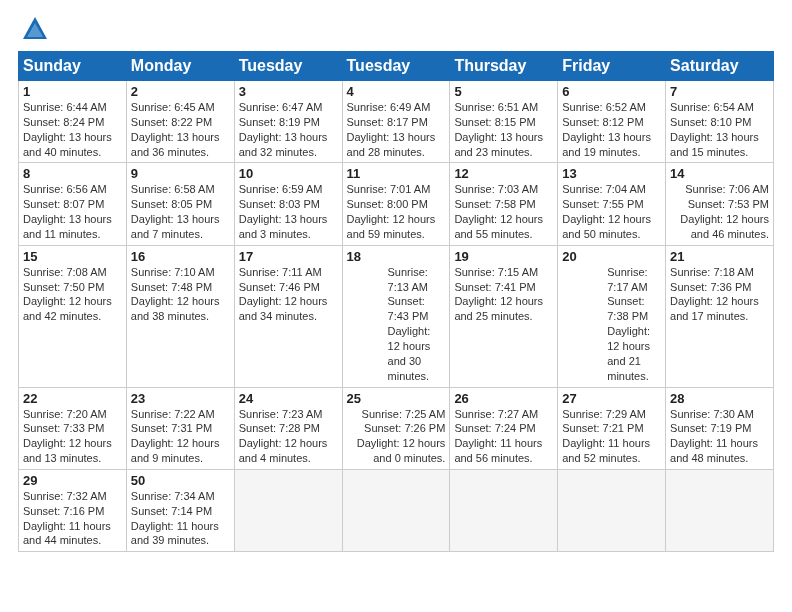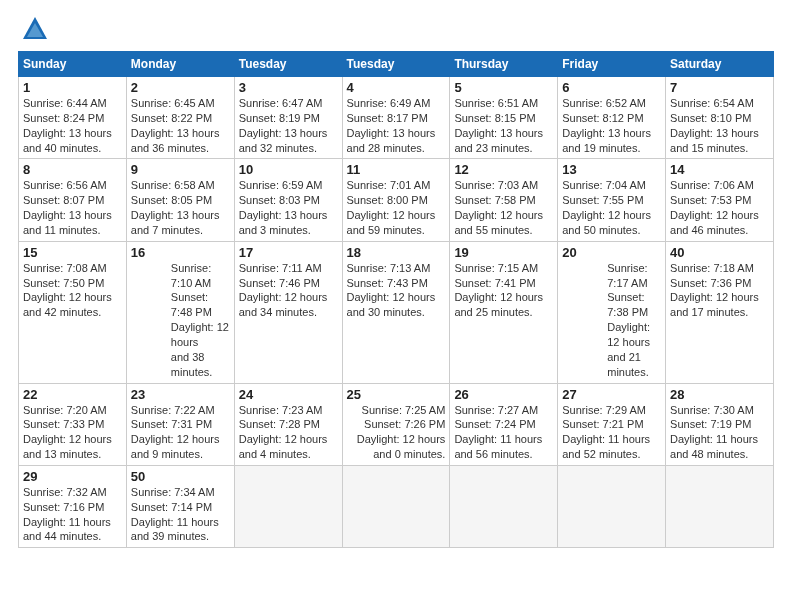--- a/index.html
+++ b/index.html
@@ -54,21 +54,21 @@
     .calendar {
       width: 100%;
       border-collapse: collapse;
       font-size: 10px;
     }
     .calendar thead tr th {
       background-color: #1a6bb5;
       color: white;
       padding: 5px 4px;
       text-align: left;
-      font-size: 12px;
+      font-size: 16px;
       font-weight: bold;
       border: 1px solid #1a6bb5;
     }
     .calendar tbody tr td {
       border: 1px solid #ccc;
       vertical-align: top;
       padding: 3px 4px;
       width: calc(100% / 7);
       height: 82px;
       background: #fff;
@@ -212,71 +212,71 @@
           </td>
           <td>
             <span class="day-num">13</span>
             <div class="day-info" style="white-space: pre-line;">Sunrise: 7:04 AM
 Sunset: 7:55 PM
 Daylight: 12 hours
 and 50 minutes.</div>
           </td>
           <td>
             <span class="day-num">14</span>
-            <div class="day-info" style="white-space: pre-line;">Sunrise: 7:06 AM
+            <div class="day-info" style="white-space: pre-line; text-align: right;">Sunrise: 7:06 AM
 Sunset: 7:53 PM
 Daylight: 12 hours
 and 46 minutes.</div>
           </td>
         </tr>
         <tr>
           <td>
             <span class="day-num">15</span>
             <div class="day-info" style="white-space: pre-line;">Sunrise: 7:08 AM
 Sunset: 7:50 PM
 Daylight: 12 hours
 and 42 minutes.</div>
           </td>
           <td>
             <span class="day-num">16</span>
-            <div class="day-info" style="white-space: pre-line; margin-left: 40px;">Sunrise: 7:10 AM
+            <div class="day-info" style="white-space: pre-line;">Sunrise: 7:10 AM
 Sunset: 7:48 PM
 Daylight: 12 hours
 and 38 minutes.</div>
           </td>
           <td>
             <span class="day-num">17</span>
             <div class="day-info" style="white-space: pre-line;">Sunrise: 7:11 AM
 Sunset: 7:46 PM
 Daylight: 12 hours
 and 34 minutes.</div>
           </td>
           <td>
             <span class="day-num">18</span>
-            <div class="day-info" style="white-space: pre-line;">Sunrise: 7:13 AM
+            <div class="day-info" style="white-space: pre-line; margin-left: 41px;">Sunrise: 7:13 AM
 Sunset: 7:43 PM
 Daylight: 12 hours
 and 30 minutes.</div>
           </td>
           <td>
             <span class="day-num">19</span>
             <div class="day-info" style="white-space: pre-line;">Sunrise: 7:15 AM
 Sunset: 7:41 PM
 Daylight: 12 hours
 and 25 minutes.</div>
           </td>
           <td>
             <span class="day-num">20</span>
             <div class="day-info" style="white-space: pre-line; margin-left: 45px;">Sunrise: 7:17 AM
 Sunset: 7:38 PM
 Daylight: 12 hours
 and 21 minutes.</div>
           </td>
           <td>
-            <span class="day-num">40</span>
+            <span class="day-num">21</span>
             <div class="day-info" style="white-space: pre-line;">Sunrise: 7:18 AM
 Sunset: 7:36 PM
 Daylight: 12 hours
 and 17 minutes.</div>
           </td>
         </tr>
         <tr>
           <td>
             <span class="day-num">22</span>
             <div class="day-info" style="white-space: pre-line;">Sunrise: 7:20 AM

